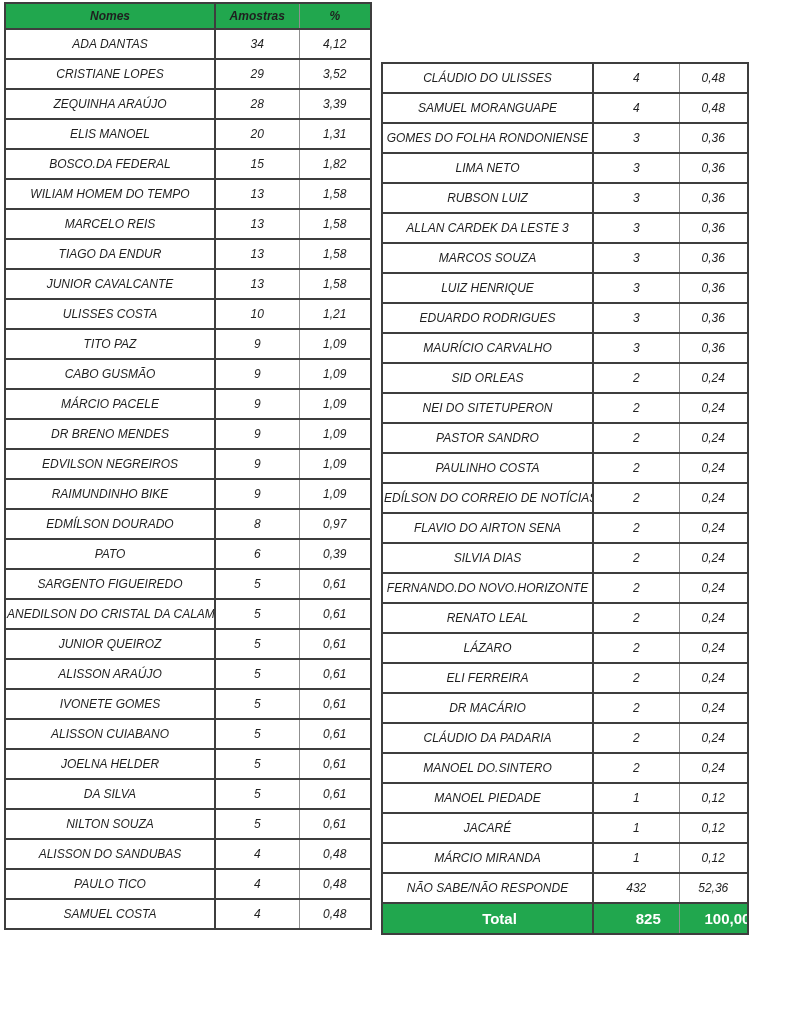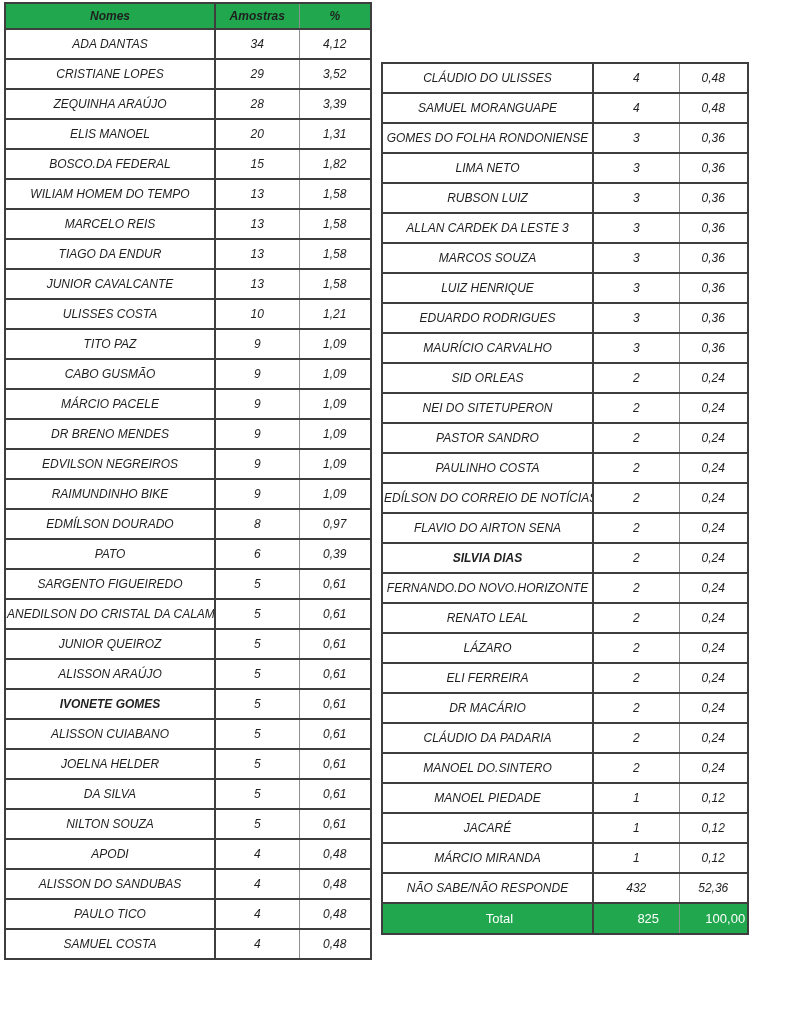--- a/index.html
+++ b/index.html
@@ -11,24 +11,24 @@
   table.tbl td { border-top:2px solid var(--border-dark); text-align:center; vertical-align:middle;
                  font-style:italic; font-size:12px; color:#1f1f1f; overflow:hidden;
                  white-space:nowrap; padding:0 1px; }
   td.c-name { border-right:2px solid var(--border-dark); }
   td.c-amo  { border-right:1px solid var(--border-light); font-size:13px; }
   td.c-pct  { font-size:13px; }
   tr { height:30px; }
   thead tr { height:26px; }
   thead td { background:var(--green); font-weight:bold; font-style:normal;
              color:#313a2b; font-size:13px; border-top:none;margin-left:42px; }
-  tfoot.total td { background:var(--green); color:#ffffff; font-weight:normal;
-                   font-style:normal; font-size:13px;padding-left:25px; }
+  tfoot.total td { background:var(--green); color:#ffffff; font-weight:bold;
+                   font-style:normal; font-size:15px;padding-left:25px; }
   tfoot.total tr { height:31px; }
-  td.no-top { border-top:none;font-weight:bold; }
+  td.no-top { border-top:none; }
   #tableLeft  { left:4px;   top:2px;  width:366px; }
   #tableRight { left:381px; top:62px; width:366px; }
 </style>
 </head>
 <body>
 
 <table class="tbl" id="tableLeft">
   <colgroup>
       <col style="width:210px">
       <col style="width:84px">
@@ -171,25 +171,20 @@
         <td class="c-name">DA SILVA</td>
         <td class="c-amo">5</td>
         <td class="c-pct">0,61</td>
       </tr>
       <tr>
         <td class="c-name">NILTON SOUZA</td>
         <td class="c-amo">5</td>
         <td class="c-pct">0,61</td>
       </tr>
       <tr>
-        <td class="c-name">APODI</td>
-        <td class="c-amo">4</td>
-        <td class="c-pct">0,48</td>
-      </tr>
-      <tr>
         <td class="c-name">ALISSON DO SANDUBAS</td>
         <td class="c-amo">4</td>
         <td class="c-pct">0,48</td>
       </tr>
       <tr>
         <td class="c-name">PAULO TICO</td>
         <td class="c-amo">4</td>
         <td class="c-pct">0,48</td>
       </tr>
       <tr>

